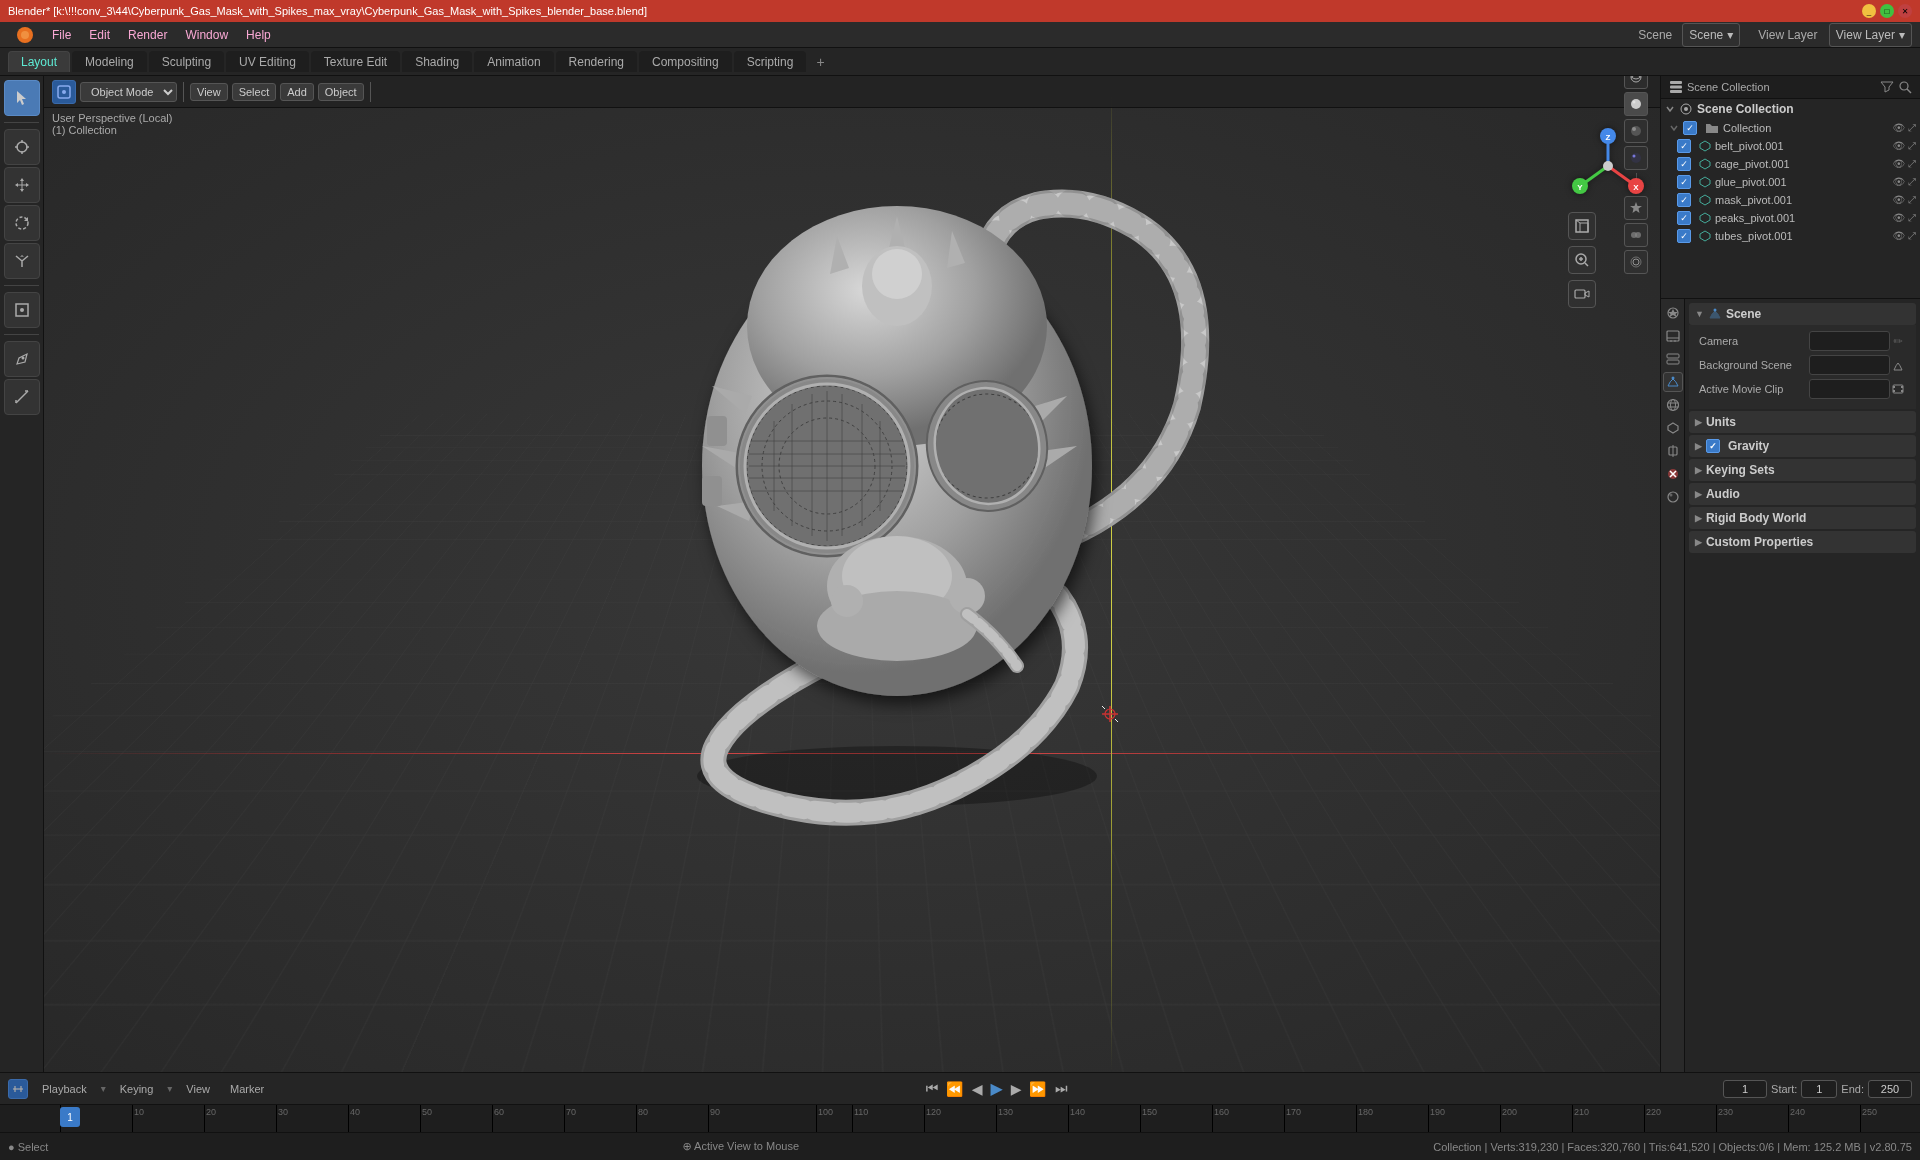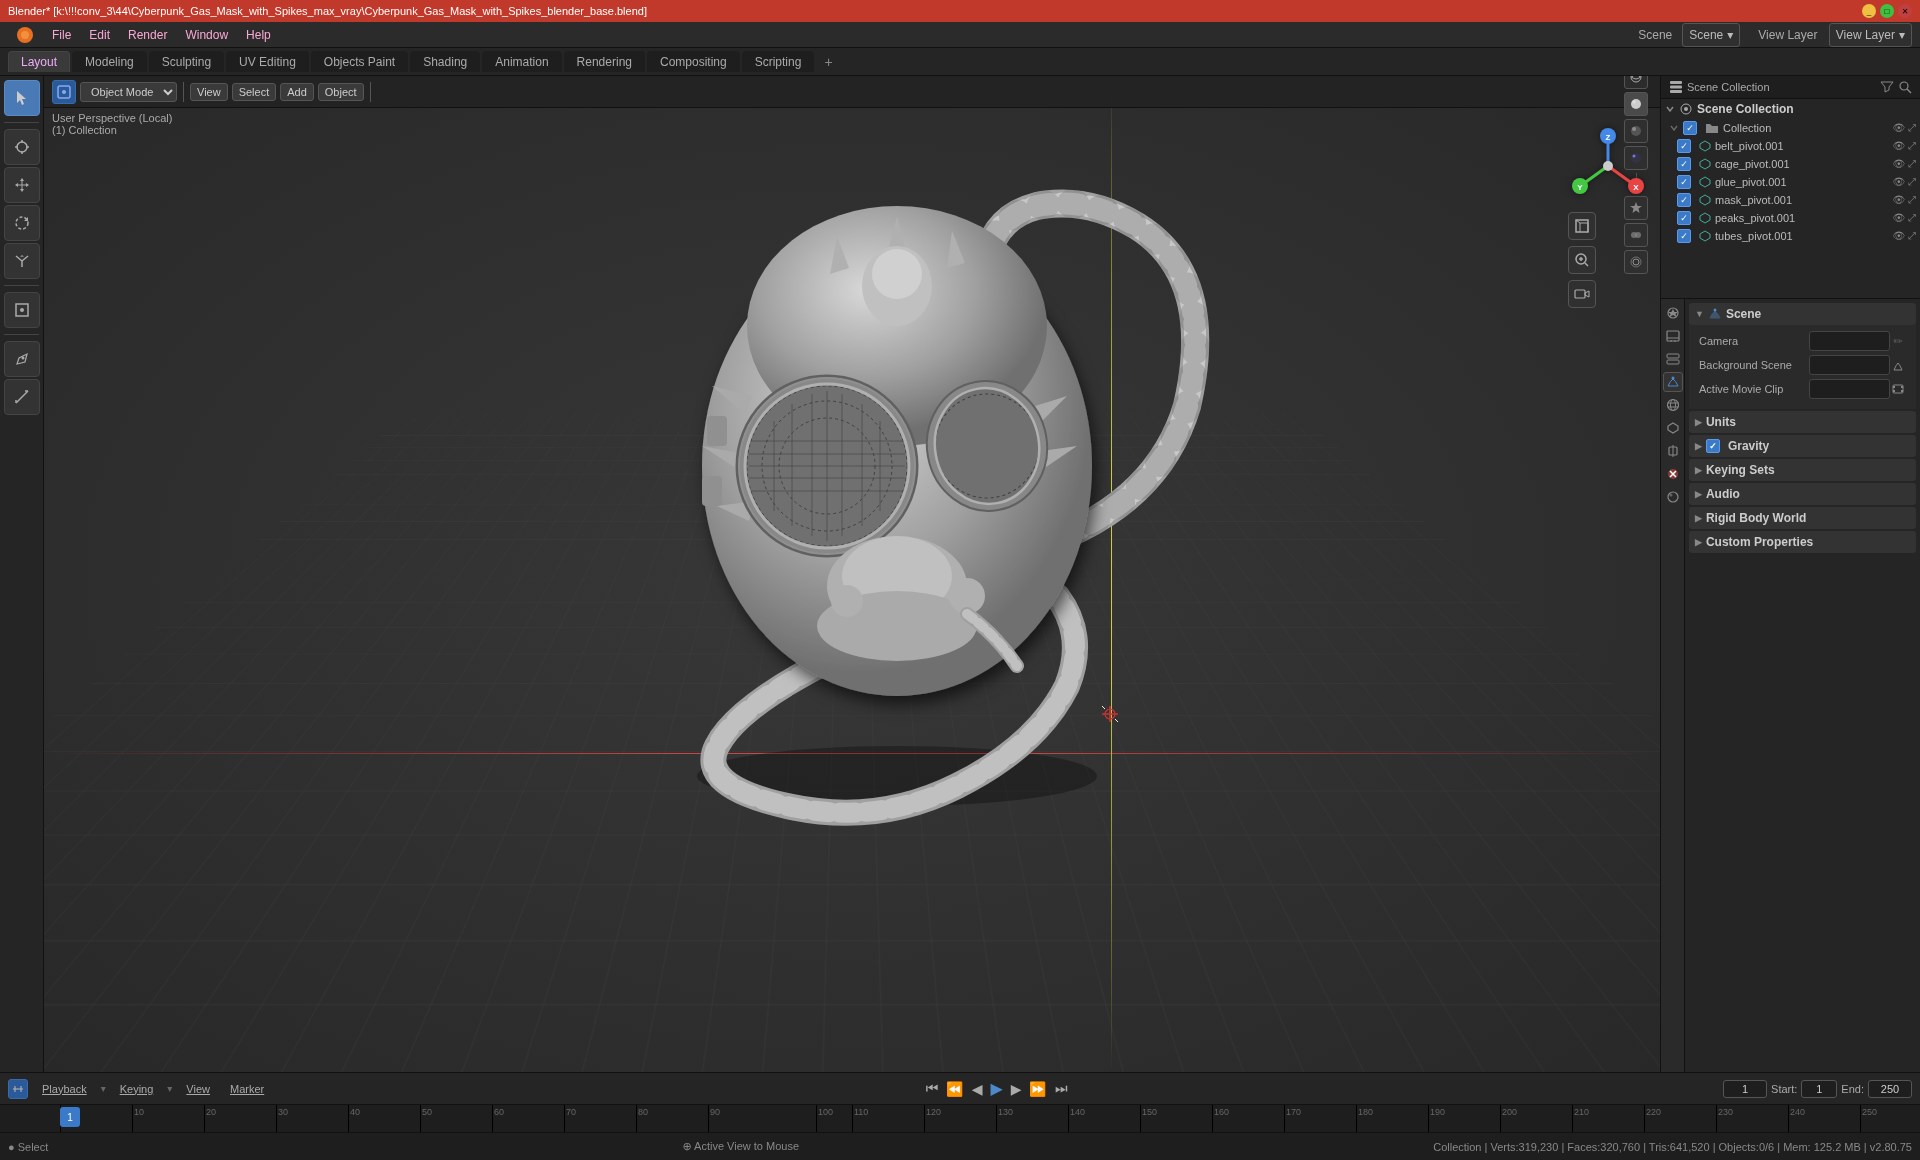--- a/index.html
+++ b/index.html
@@ -74,21 +74,21 @@
       font-size: 12px;
       color: #aaaaaa;
       cursor: pointer;
       border-radius: 4px 4px 0 0;
       border: 1px solid transparent;
       border-bottom: none;
       background: #1e1e1e;
     }
     .tab-btn.active {
       background: #3a3a3a;
-      color: #f0abfc;
+      color: #5eead4;
       border-color: #444;
     }
     .tab-add {
       padding: 2px 8px;
       background: none;
       border: none;
       color: #888;
       cursor: pointer;
       font-size: 14px;
     }
@@ -284,21 +284,20 @@
       padding: 0 8px;
       gap: 8px;
     }
     .tl-btn {
       background: none;
       border: none;
       color: #aaa;
       cursor: pointer;
       font-size: 11px;
       padding: 2px 6px;
-      text-decoration: underline;
     }
 
     #timeline-ruler {
       width: 100%;
       height: 28px;
       background: #1e1e1e;
       border-top: 1px solid #111;
       position: relative;
       overflow: hidden;
     }
@@ -546,21 +545,21 @@
       <span>▾</span>
     </div>
   </div>
 </div>
 
 <div id="workspace-tabs">
   <button class="tab-btn active">Layout</button>
   <button class="tab-btn">Modeling</button>
   <button class="tab-btn">Sculpting</button>
   <button class="tab-btn">UV Editing</button>
-  <button class="tab-btn">Objects Paint</button>
+  <button class="tab-btn">Texture Edit</button>
   <button class="tab-btn">Shading</button>
   <button class="tab-btn">Animation</button>
   <button class="tab-btn">Rendering</button>
   <button class="tab-btn">Compositing</button>
   <button class="tab-btn">Scripting</button>
   <button class="tab-add">+</button>
 </div>
 
 <div id="main-layout" style="height: calc(1160px - 22px - 26px - 28px - 60px - 28px); display:flex;">
 

